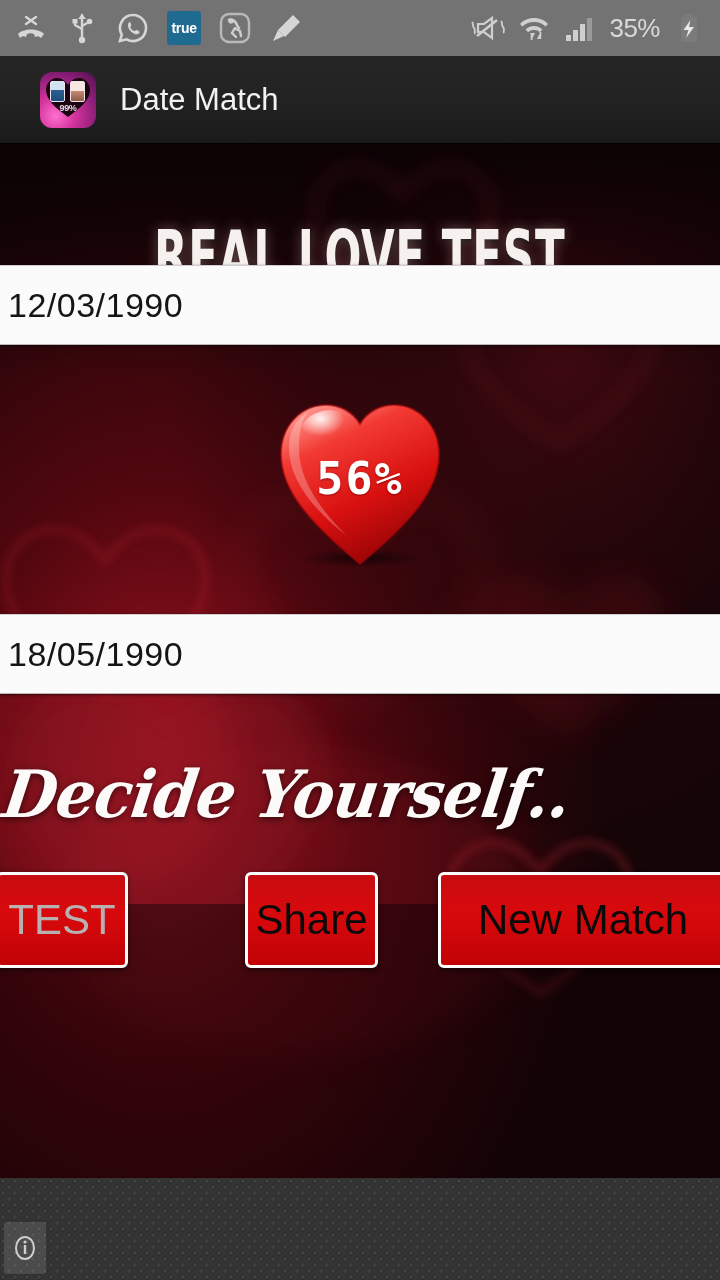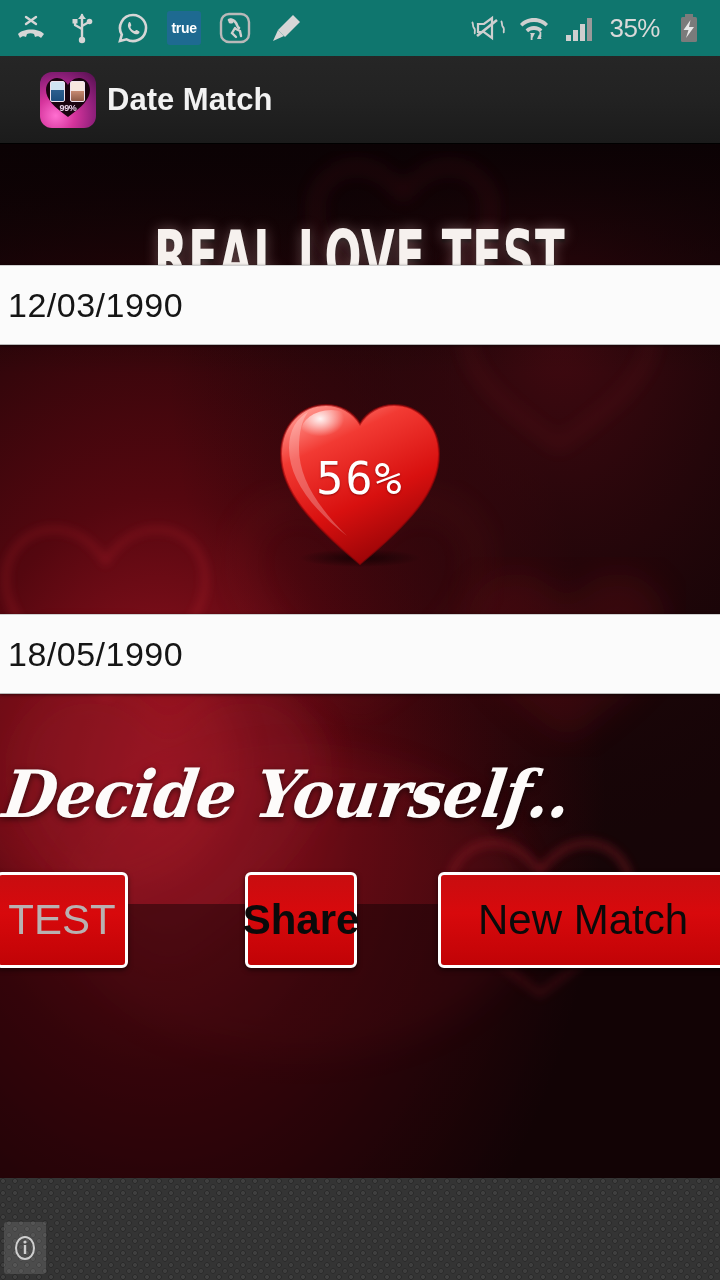--- a/index.html
+++ b/index.html
@@ -4,21 +4,21 @@
 <style>
   * { margin:0; padding:0; box-sizing:border-box; }
   html,body { width:720px; height:1280px; overflow:hidden; background:#000;
               font-family:"Liberation Sans", sans-serif; }
 
   #screen { position:relative; width:720px; height:1280px; overflow:hidden; }
 
   
   .statusbar{
     position:absolute; left:0; top:0; width:720px; height:56px;
-    background:#0f766e; display:flex; align-items:center; padding:0 14px;
+    background:#737373; display:flex; align-items:center; padding:0 14px;
   }
   .sb-left{ display:flex; align-items:center; gap:17px; }
   .sb-right{ margin-left:auto; display:flex; align-items:center; gap:12px; }
   .sb-ico{ width:34px; height:34px; position:relative; display:block; }
   .sb-ico svg{ display:block; }
   .truebadge{
     width:34px; height:34px; background:#1e6a91; border-radius:3px;
     color:#fff; font-size:14px; font-weight:bold; display:flex;
     align-items:center; justify-content:center; letter-spacing:-0.3px;
   }
@@ -44,21 +44,21 @@
   .app-icon .ai-p1,.app-icon .ai-p2{
     position:absolute; top:9px; width:15px; height:21px; border-radius:2px;
     border:1px solid #efe3ef;
   }
   .app-icon .ai-p1{ left:10px; background:linear-gradient(#cfe3f2 40%,#2d5f8f 41%,#1d4e7d 100%); }
   .app-icon .ai-p2{ left:30px; background:linear-gradient(#f6e6df 45%,#c98b73 46%,#8d5a47 100%); }
   .app-icon .ai-pct{
     position:absolute; left:0; right:0; top:31px; text-align:center;
     font-size:9px; color:#e9d4ea; font-weight:bold; letter-spacing:-0.4px;
   }
-  .app-title{ color:#f2f2f2; font-size:31px; margin-left:11px; font-weight:bold; }
+  .app-title{ color:#f2f2f2; font-size:31px; margin-left:24px; font-weight:normal; }
 
   
   .content{
     position:absolute; left:0; top:144px; width:720px; height:1034px;
     overflow:hidden; background:#140406;
   }
   .bgwrap{ position:absolute; inset:0; overflow:hidden; }
   .bgwrap svg{ position:absolute; left:0; top:0; }
 
   
@@ -92,21 +92,21 @@
   }
   .heartbox{ position:relative; width:170px; height:175px; }
   .heartbox .hshadow{
     position:absolute; left:50%; bottom:4px; transform:translateX(-50%);
     width:120px; height:18px; border-radius:50%;
     background:radial-gradient(ellipse at center, rgba(0,0,0,0.62) 0%, rgba(0,0,0,0) 72%);
   }
   .heartbox svg{ position:absolute; left:0; top:0; }
   .pct{
     position:absolute; left:0; right:0; top:56px; text-align:center;
-    color:#ffffff; font-size:45px; font-weight:normal; letter-spacing:2px;
+    color:#ffffff; font-size:45px; font-weight:bold; letter-spacing:2px;
     font-family:"DejaVu Sans Mono","Liberation Mono",monospace;
     text-shadow:0 1px 2px rgba(120,0,0,0.7);
   }
 
   
   .tagline{
     position:absolute; left:0; top:595px; width:720px; height:110px;
     display:flex; align-items:center;
   }
   .tagline span{
@@ -122,21 +122,21 @@
   .btn{
     position:absolute; top:728px; height:96px;
     background:linear-gradient(to bottom,#c80d10 0%,#d8090c 42%,#c10306 100%);
     border:3px solid #ffffff; border-radius:6px;
     display:flex; align-items:center; justify-content:center;
     box-shadow:0 2px 5px rgba(0,0,0,0.55);
   }
   .btn .blabel{ font-size:42px; color:#0a0a0a; }
   .btn.disabled .blabel{ color:#b9b1b1; }
   #btn-test{ left:-4px; width:132px; }
-  #btn-share{ left:245px; width:112px;font-weight:bold; }
+  #btn-share{ left:245px; width:133px; }
   #btn-newtest{ left:438px; width:290px; }
 
   
   .adbar{
     position:absolute; left:0; top:1178px; width:720px; height:102px;
     background-color:#343434;
     background-image:
       radial-gradient(circle at 3px 3px, rgba(255,255,255,0.055) 1.6px, rgba(0,0,0,0.25) 2.4px, rgba(0,0,0,0) 3.1px),
       radial-gradient(circle at 9px 9px, rgba(255,255,255,0.05) 1.6px, rgba(0,0,0,0.22) 2.4px, rgba(0,0,0,0) 3.1px);
     background-size:12px 12px, 12px 12px;

